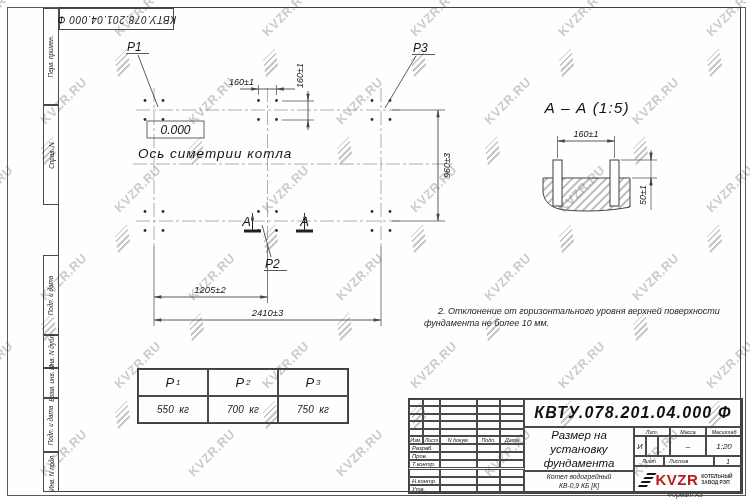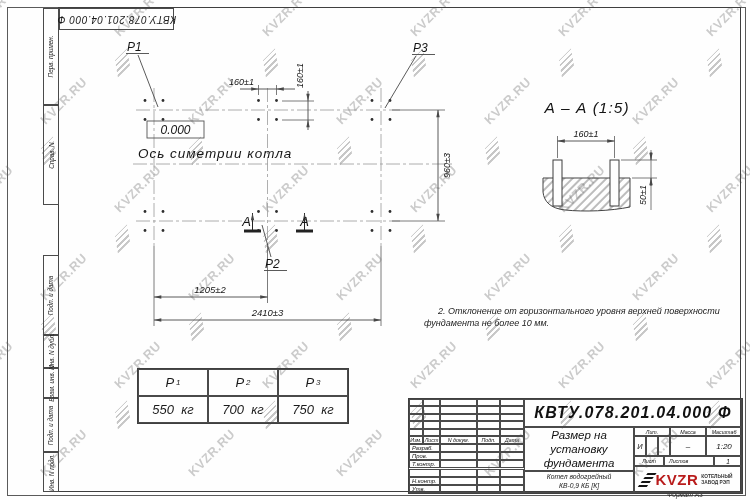--- a/index.html
+++ b/index.html
@@ -39,21 +39,21 @@
   
   .notes{position:absolute;left:424px;top:306px;width:298px;z-index:3;
          font-size:9px;font-style:italic;line-height:1.32;color:#1c1c1c}
   .notes p{margin:0 0 1px 0;text-indent:14px}
 
   
   .loads-table{position:absolute;left:137px;top:368px;z-index:3;
                display:grid;grid-template-columns:repeat(3,70px);grid-auto-rows:27px;
                border:1.2px solid #3f3f3f}
   .lt-cell{border:0.8px solid #4a4a4a;display:flex;align-items:center;justify-content:center;
-           font-style:italic;font-size:13px;white-space:pre}
+           font-style:italic;font-size:10px;white-space:pre}
   .lt-h{font-size:13px}
   .lt-h sub{font-size:8px;margin-left:2px}
 
   
   .title-block{position:absolute;left:408px;top:398px;width:333px;height:94px;z-index:3;
                border:1.4px solid #3f3f3f;box-sizing:content-box}
   .cell{position:absolute;border:0.7px solid #4a4a4a;box-sizing:border-box;
         display:flex;align-items:center;justify-content:center;font-style:italic;
         color:#111;overflow:hidden;white-space:nowrap}
   .tb-designation{left:115px;top:0;width:218px;height:28px;font-size:16px;

